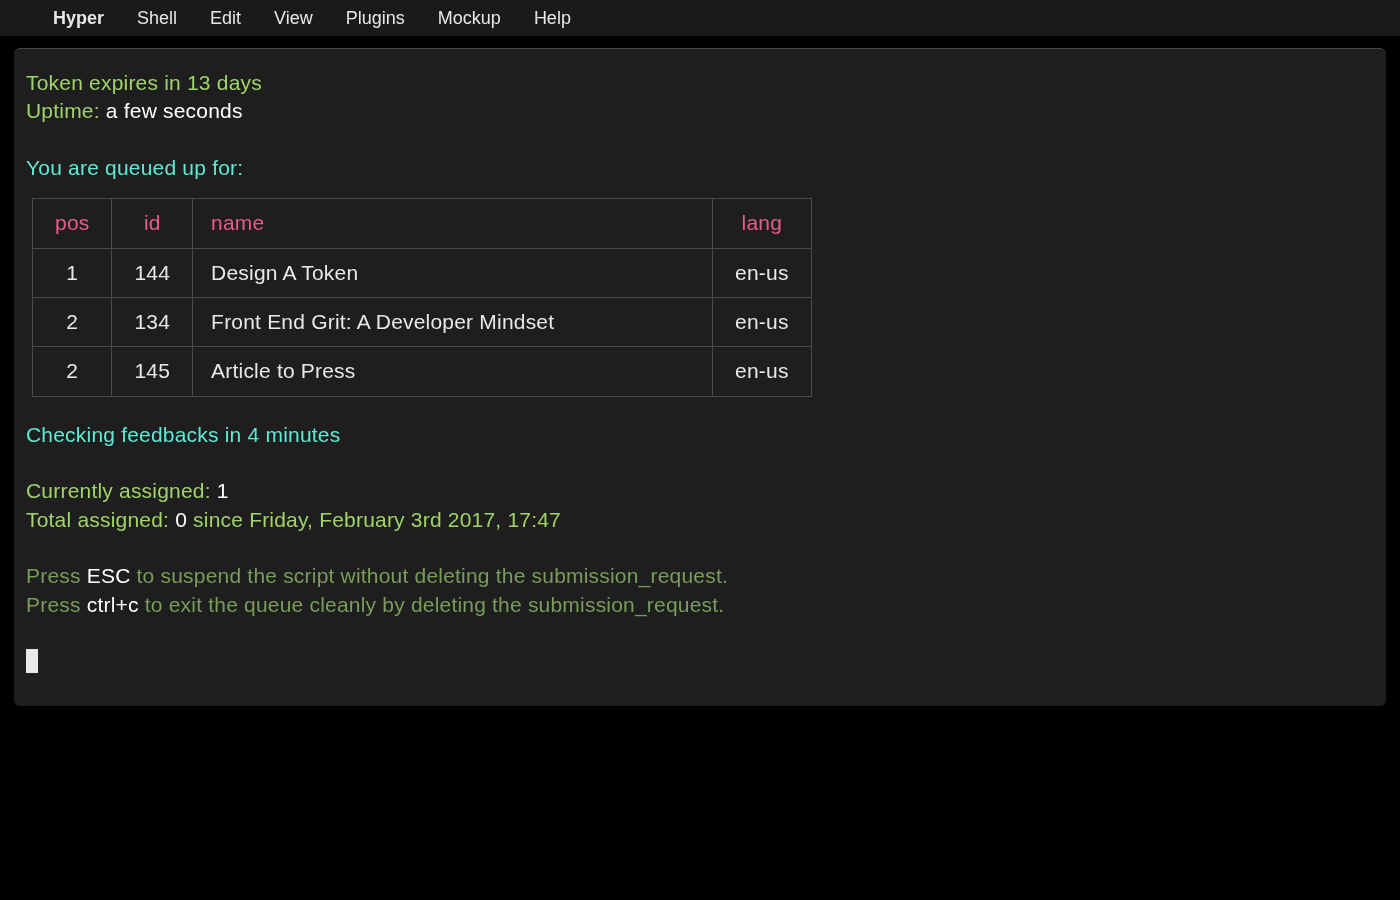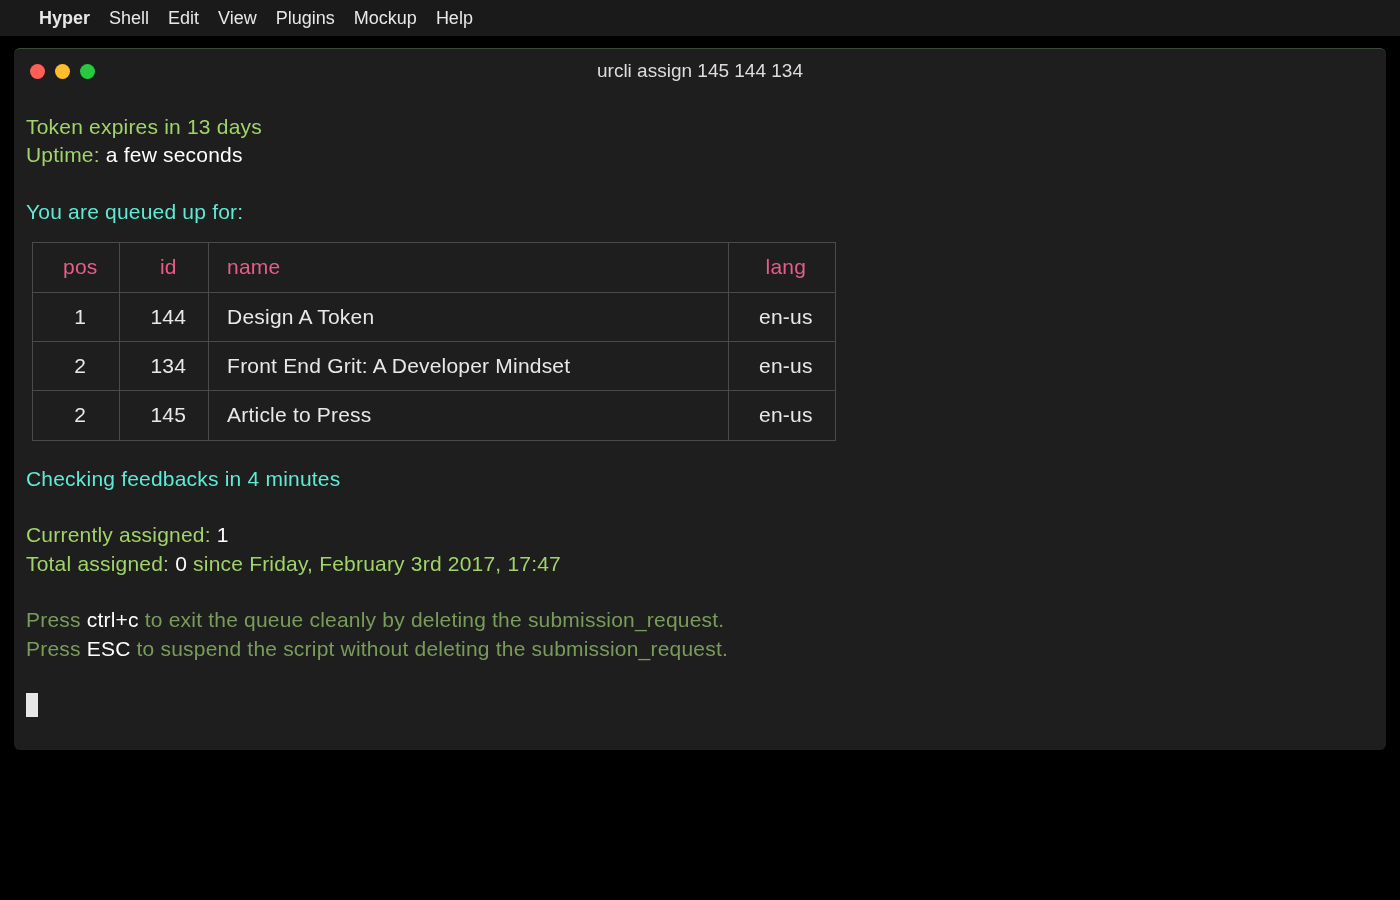--- a/index.html
+++ b/index.html
@@ -10,21 +10,21 @@
       height: 900px;
       overflow: hidden;
       color: #fff;
     }
     .menubar {
       background: #1a1a1a;
       height: 36px;
       display: flex;
       align-items: center;
       padding: 4px 20px;
-      gap: 19px;
+      gap: 33px;
       font-size: 18px;
       color: #e8e8e8;
     }
     .apple-logo { font-size: 22px; }
     .menu-app { font-weight: 700; }
     .menu-item { cursor: default; }
     .terminal-window {
       margin: 12px 14px 0 14px;
       background: #1e1e1e;
       border-radius: 6px;
@@ -67,21 +67,21 @@
       margin: 16px 0 24px 6px;
     }
     .table th, .table td {
       border: 1px solid #4a4a4a;
       padding: 10px 18px;
       text-align: left;
       color: #e8e8e8;
       font-weight: normal;
     }
     .table th { color: #e85d88; font-weight: normal; }
-    .table .col-pos, .table .col-id, .table .col-lang { text-align: center; padding-left: 30px; padding-right: 22px; }
+    .table .col-pos, .table .col-id, .table .col-lang { text-align: center; padding-left: 22px; padding-right: 22px; }
     .table .col-name { min-width: 520px; }
     .blank-line { height: 1.35em; }
     .cursor {
       display: inline-block;
       width: 12px;
       height: 24px;
       background: #e8e8e8;
       vertical-align: text-bottom;
     }
   </style>
@@ -93,28 +93,20 @@
   <span class="menu-app menu-item">Hyper</span>
   <span class="menu-item">Shell</span>
   <span class="menu-item">Edit</span>
   <span class="menu-item">View</span>
   <span class="menu-item">Plugins</span>
   <span class="menu-item">Mockup</span>
   <span class="menu-item">Help</span>
 </div>
 
 <div class="terminal-window">
-  <div class="titlebar">
-    <div class="traffic-lights">
-      <div class="tl tl-close"></div>
-      <div class="tl tl-min"></div>
-      <div class="tl tl-max"></div>
-    </div>
-    <div class="window-title">urcli assign 145 144 134</div>
-  </div>
 
   <div class="terminal-body">
     <div class="green">Token expires in 13 days</div>
     <div>
       <span class="green">Uptime:</span>
       <span class="white">a few seconds</span>
     </div>
     <div class="blank-line"></div>
     <div class="purple">You are queued up for:</div>
 
@@ -156,24 +148,24 @@
       <span class="white">1</span>
     </div>
     <div>
       <span class="green">Total assigned:</span>
       <span class="white">0</span>
       <span class="green">since Friday, February 3rd 2017, 17:47</span>
     </div>
     <div class="blank-line"></div>
     <div>
       <span class="dim-green">Press</span>
-      <span class="white">ctrl+c</span>
-      <span class="dim-green">to exit the queue cleanly by deleting the submission_request.</span>
+      <span class="white">ESC</span>
+      <span class="dim-green">to suspend the script without deleting the submission_request.</span>
     </div>
     <div>
       <span class="dim-green">Press</span>
-      <span class="white">ESC</span>
-      <span class="dim-green">to suspend the script without deleting the submission_request.</span>
+      <span class="white">ctrl+c</span>
+      <span class="dim-green">to exit the queue cleanly by deleting the submission_request.</span>
     </div>
     <div class="blank-line"></div>
     <div><span class="cursor"></span></div>
   </div>
 </div>
 
 </body></html>

